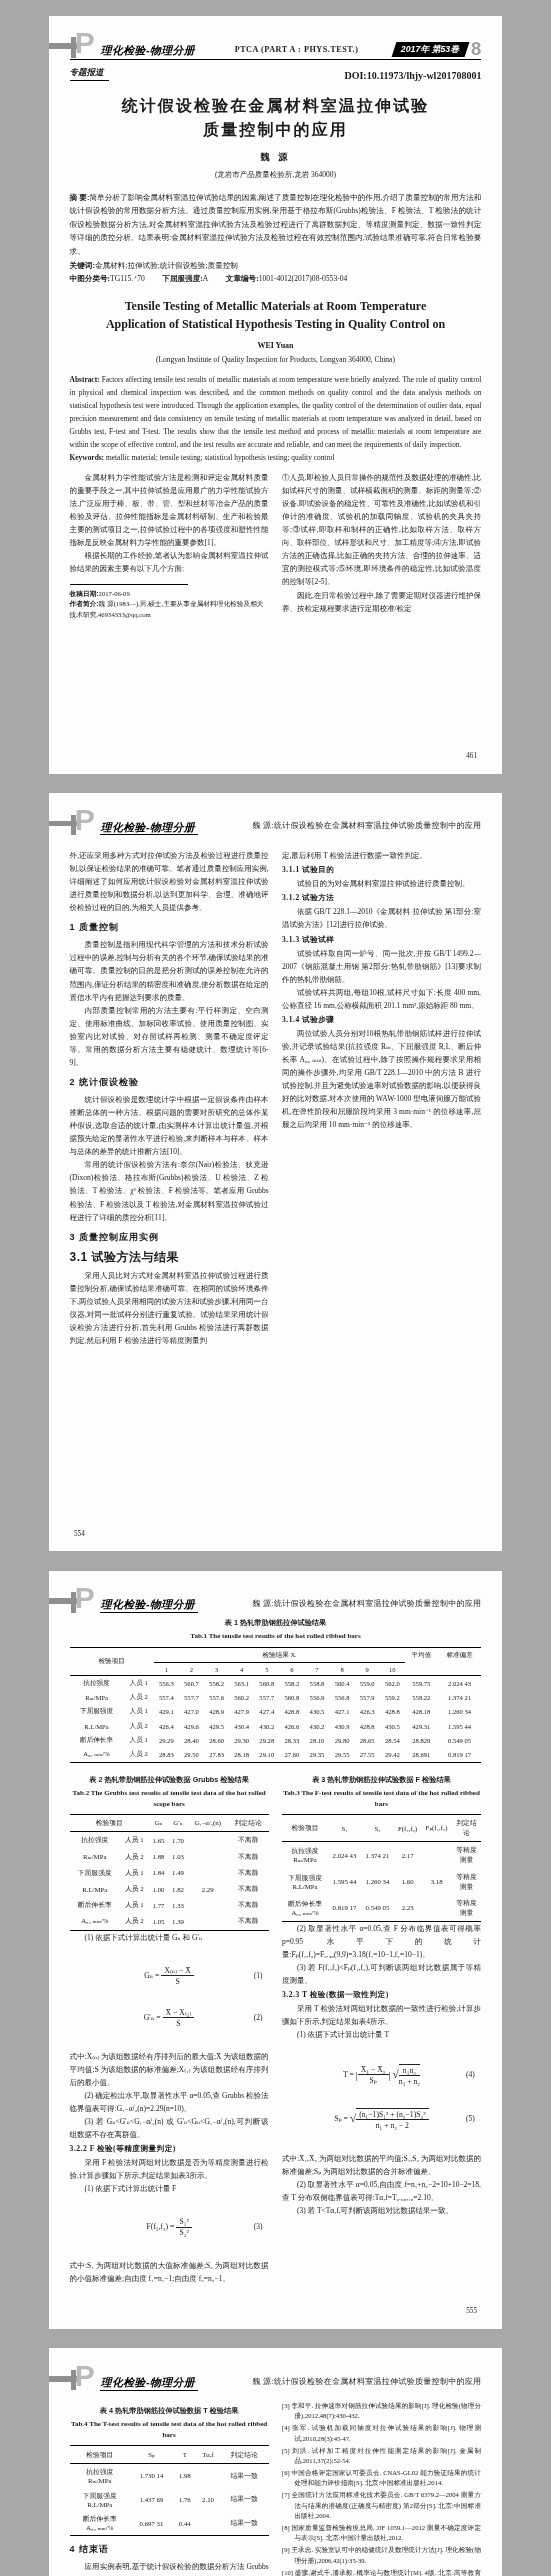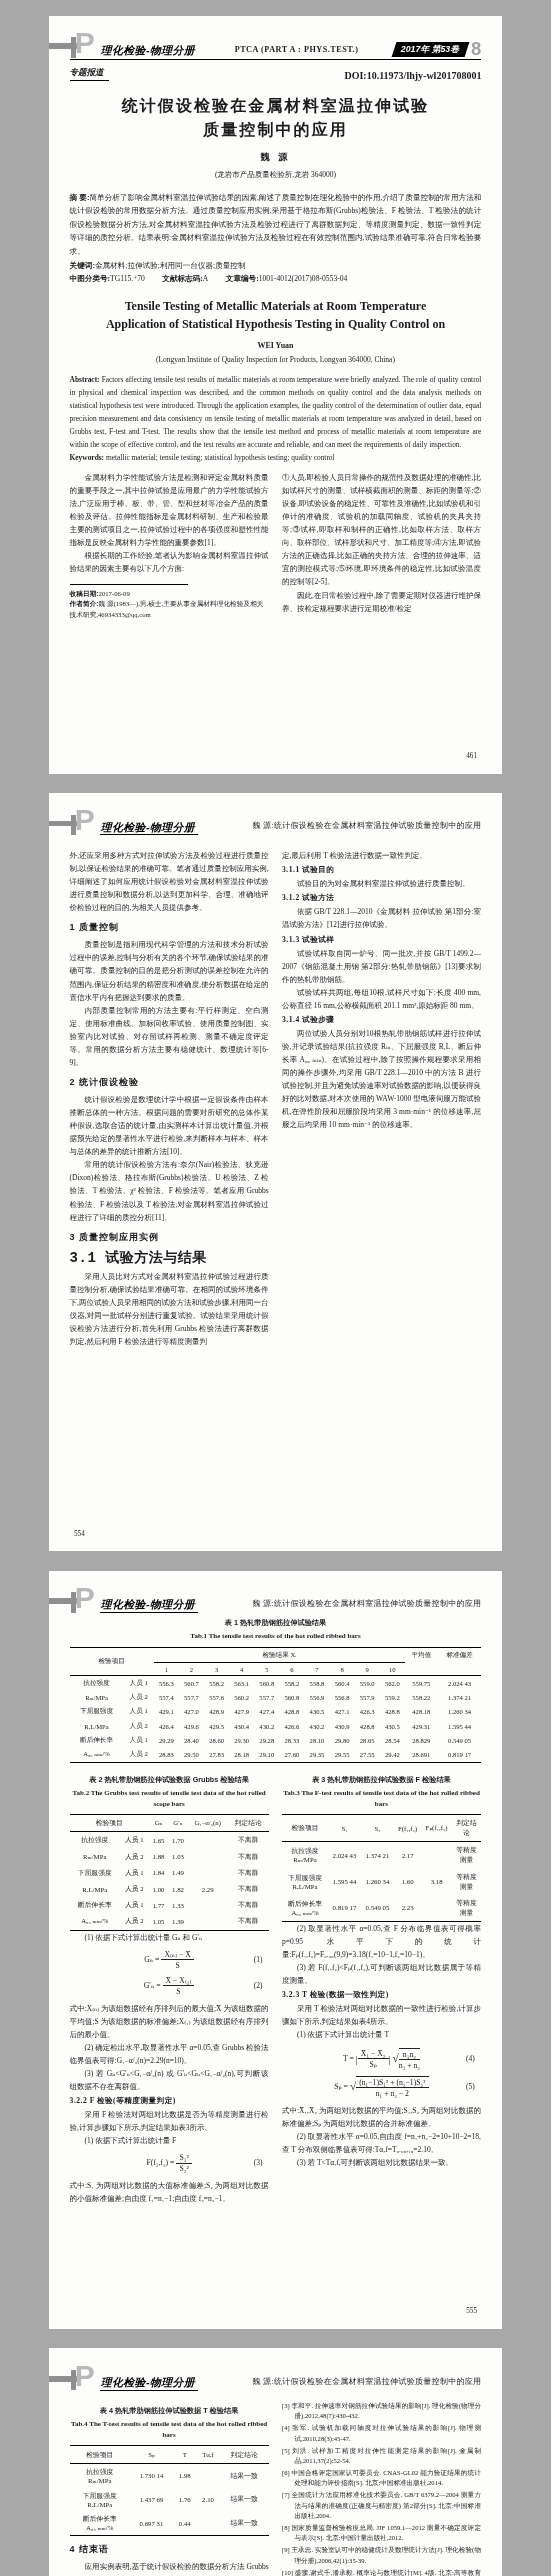--- a/index.html
+++ b/index.html
@@ -66,40 +66,40 @@
   .author-en{text-align:center;font-weight:bold;font-size:8px;margin-top:7.2px;}
   .affil-en{text-align:center;font-size:7.5px;margin-top:5.2px;}
   .abstract-en{font-size:7.4px;line-height:1.76;text-align:justify;margin-top:8.2px;}
   .abstract-en .lab,.kw-en .lab{font-weight:bold;}
   .kw-en{font-size:7.4px;margin-top:2.1px;}
   
   .cols{display:flex;gap:13.4px;margin-top:9.3px;}
   .col{width:199px;flex:0 0 auto;}
   .par{font-size:7.5px;line-height:1.74;text-align:justify;text-indent:2em;}
   .h1{font-family:"Liberation Sans",sans-serif;font-weight:bold;font-size:9px;margin:7.2px 0 4.1px 0;letter-spacing:1px;}
-  .h2{font-family:Liberation Mono, monospace;font-weight:bold;font-size:14px;margin:5.2px 0 3.1px 0;letter-spacing:0.5px;}
+  .h2{font-family:Liberation Sans, sans-serif;font-weight:bold;font-size:12px;margin:5.2px 0 3.1px 0;letter-spacing:0.5px;}
   .h3{font-size:7.6px;font-weight:bold;margin:3.1px 0 2.1px 0;letter-spacing:0.5px;}
   .footnote{margin-top:8.2px;font-size:6.7px;line-height:1.6;}
   .footnote .rule{width:118px;border-top:0.8px solid #000;margin-bottom:4.1px;}
   .footnote .lab{font-family:"Liberation Sans",sans-serif;font-weight:bold;}
   .pageno{position:absolute;bottom:13.4px;font-size:7.2px;}
   .pageno.right{right:25px;}
   .pageno.left{left:25px;}
   
   .tbl-cap-cn{text-align:center;font-family:"Liberation Sans",sans-serif;font-weight:bold;font-size:7.2px;margin-top:5.2px;}
   .tbl-cap-en{text-align:center;font-weight:bold;font-size:7px;margin-top:3.1px;line-height:1.5;}
   table{border-collapse:collapse;width:100%;margin-top:5.2px;}
   table{border-top:1px solid #000;border-bottom:1px solid #000;}
   th,td{font-size:6.8px;padding:3.1px 1px;text-align:center;font-weight:normal;}
   thead{border-bottom:0.6px solid #000;}
   td:first-child{white-space:pre-line;}
   .t1 th,.t1 td{font-size:6.6px;padding:2.6px 0.5px;}
   .subline{border-bottom:0.6px solid #000;}
   
-  .eq{position:relative;text-align:center;margin:6px 0;font-size:7.7px;}
+  .eq{position:relative;text-align:center;margin:22px 0;font-size:7.7px;}
   .eq .tag{border:none;font-style:normal;font-family:"Liberation Serif",serif;font-weight:normal;position:absolute;right:1px;top:50%;transform:translateY(-50%);font-size:7.5px;}
   .frac{display:inline-block;vertical-align:middle;text-align:center;}
   .frac .top{display:block;border-bottom:0.6px solid #222;padding:0 3.1px 0.5px 3.1px;}
   .frac .bot{display:block;padding-top:0.5px;}
   .sqrt{white-space:nowrap;}
   .sqrt .sign{font-size:11.3px;vertical-align:middle;}
   .sqrt .rad{display:inline-block;border-top:0.7px solid #222;vertical-align:middle;padding-top:1px;}
   .bigbar{font-size:10.3px;vertical-align:middle;}
   .ref{font-size:6.6px;line-height:1.58;text-align:justify;padding-left:1.9em;text-indent:-1.9em;margin-bottom:1.5px;}
 </style>
@@ -132,24 +132,24 @@
 
   <div class="title-cn">
     <div>统计假设检验在金属材料室温拉伸试验</div>
     <div>质量控制中的应用</div>
   </div>
 
   <div class="author">魏  源</div>
   <div class="affil">(龙岩市产品质量检验所,龙岩 364000)</div>
 
   <div class="abstract"><span class="lab">摘  要:</span><span>简单分析了影响金属材料室温拉伸试验结果的因素,阐述了质量控制在理化检验中的作用,介绍了质量控制的常用方法和统计假设检验的常用数据分析方法。通过质量控制应用实例,采用基于格拉布斯(Grubbs)检验法、F 检验法、T 检验法的统计假设检验数据分析方法,对金属材料室温拉伸试验方法及检验过程进行了离群数据判定、等精度测量判定、数据一致性判定等详细的质控分析。结果表明:金属材料室温拉伸试验方法及检验过程在有效控制范围内,试验结果准确可靠,符合日常检验要求。</span></div>
-  <div class="kwline"><span class="lab">关键词:</span><span>金属材料;拉伸试验;利用同一台仪器;质量控制</span></div>
+  <div class="kwline"><span class="lab">关键词:</span><span>金属材料;拉伸试验;统计假设检验;质量控制</span></div>
   <div class="clcline">
     <span><span class="lab">中图分类号:</span><span>TG115.⁺70</span></span>
-    <span><span class="lab">文献标志码:</span><span>A</span></span>
+    <span><span class="lab">下屈服强度:</span><span>A</span></span>
     <span><span class="lab">文章编号:</span><span>1001-4012(2017)08-0553-04</span></span>
   </div>
 
   <div class="title-en">
     <div>Tensile Testing of Metallic Materials at Room Temperature</div>
     <div>Application of Statistical Hypothesis Testing in Quality Control on</div>
   </div>
   <div class="author-en">WEI Yuan</div>
   <div class="affil-en">(Longyan Institute of Quality Inspection for Products, Longyan 364000, China)</div>
   <div class="abstract-en"><span class="lab">Abstract:</span> <span>Factors affecting tensile test results of metallic materials at room temperature were briefly analyzed. The role of quality control in physical and chemical inspection was described, and the common methods on quality control and the data analysis methods on statistical hypothesis test were introduced. Through the application examples, the quality control of the determination of outlier data, equal precision measurement and data consistency on tensile testing of metallic materials at room temperature was analyzed in detail, based on Grubbs test, F-test and T-test. The results show that the tensile test method and process of metallic materials at room temperature are within the scope of effective control, and the test results are accurate and reliable, and can meet the requirements of daily inspection.</span></div>

